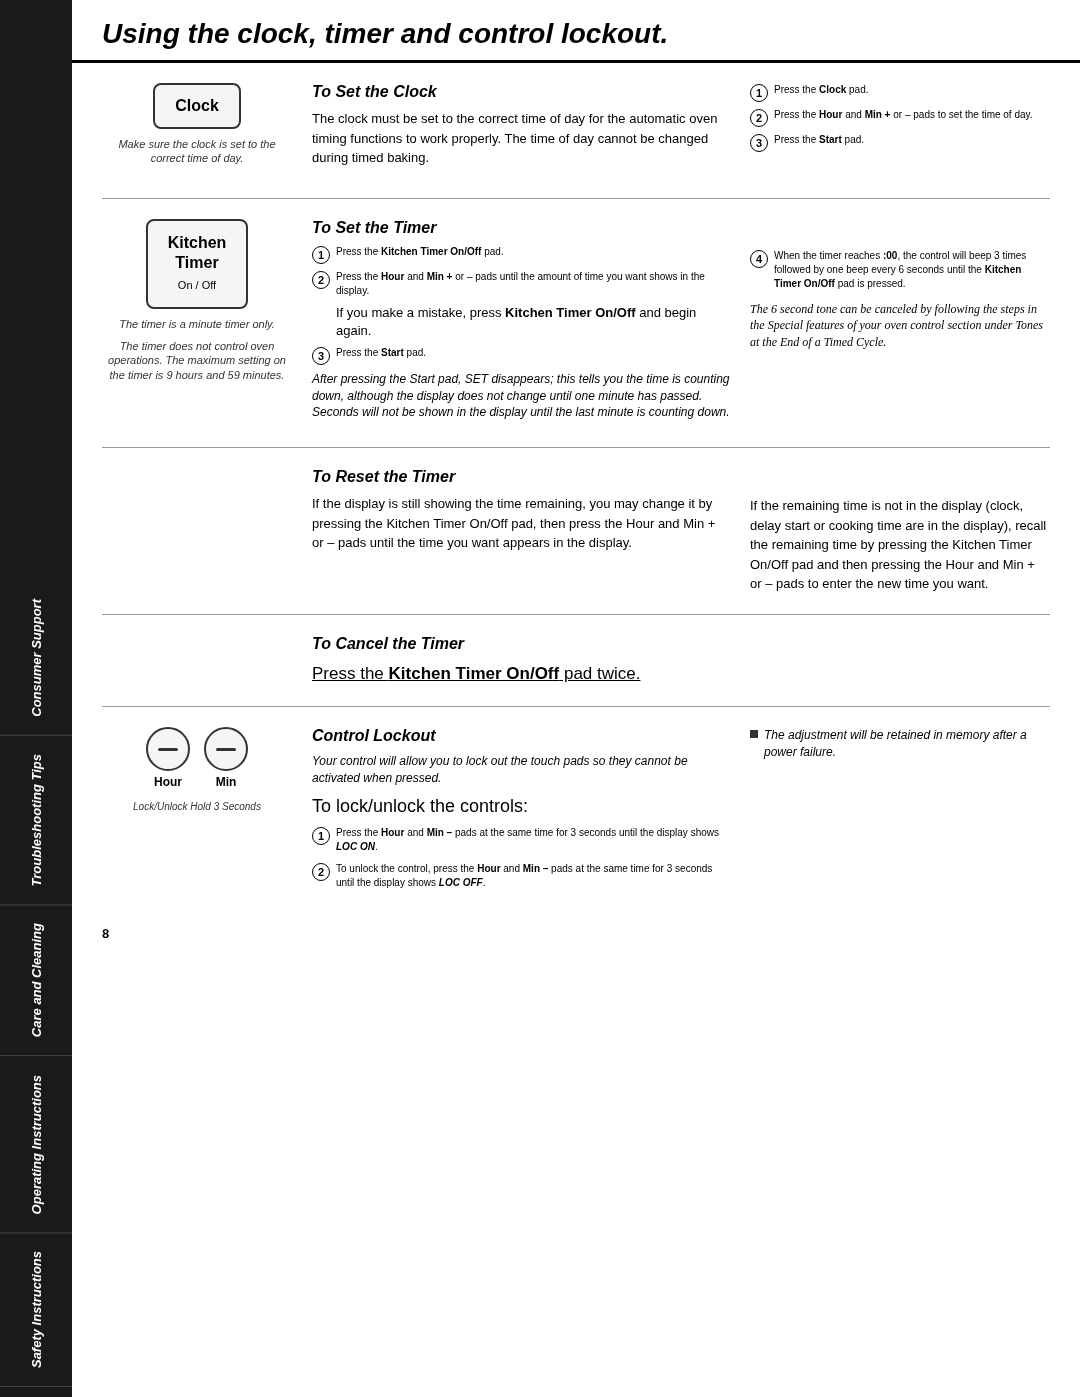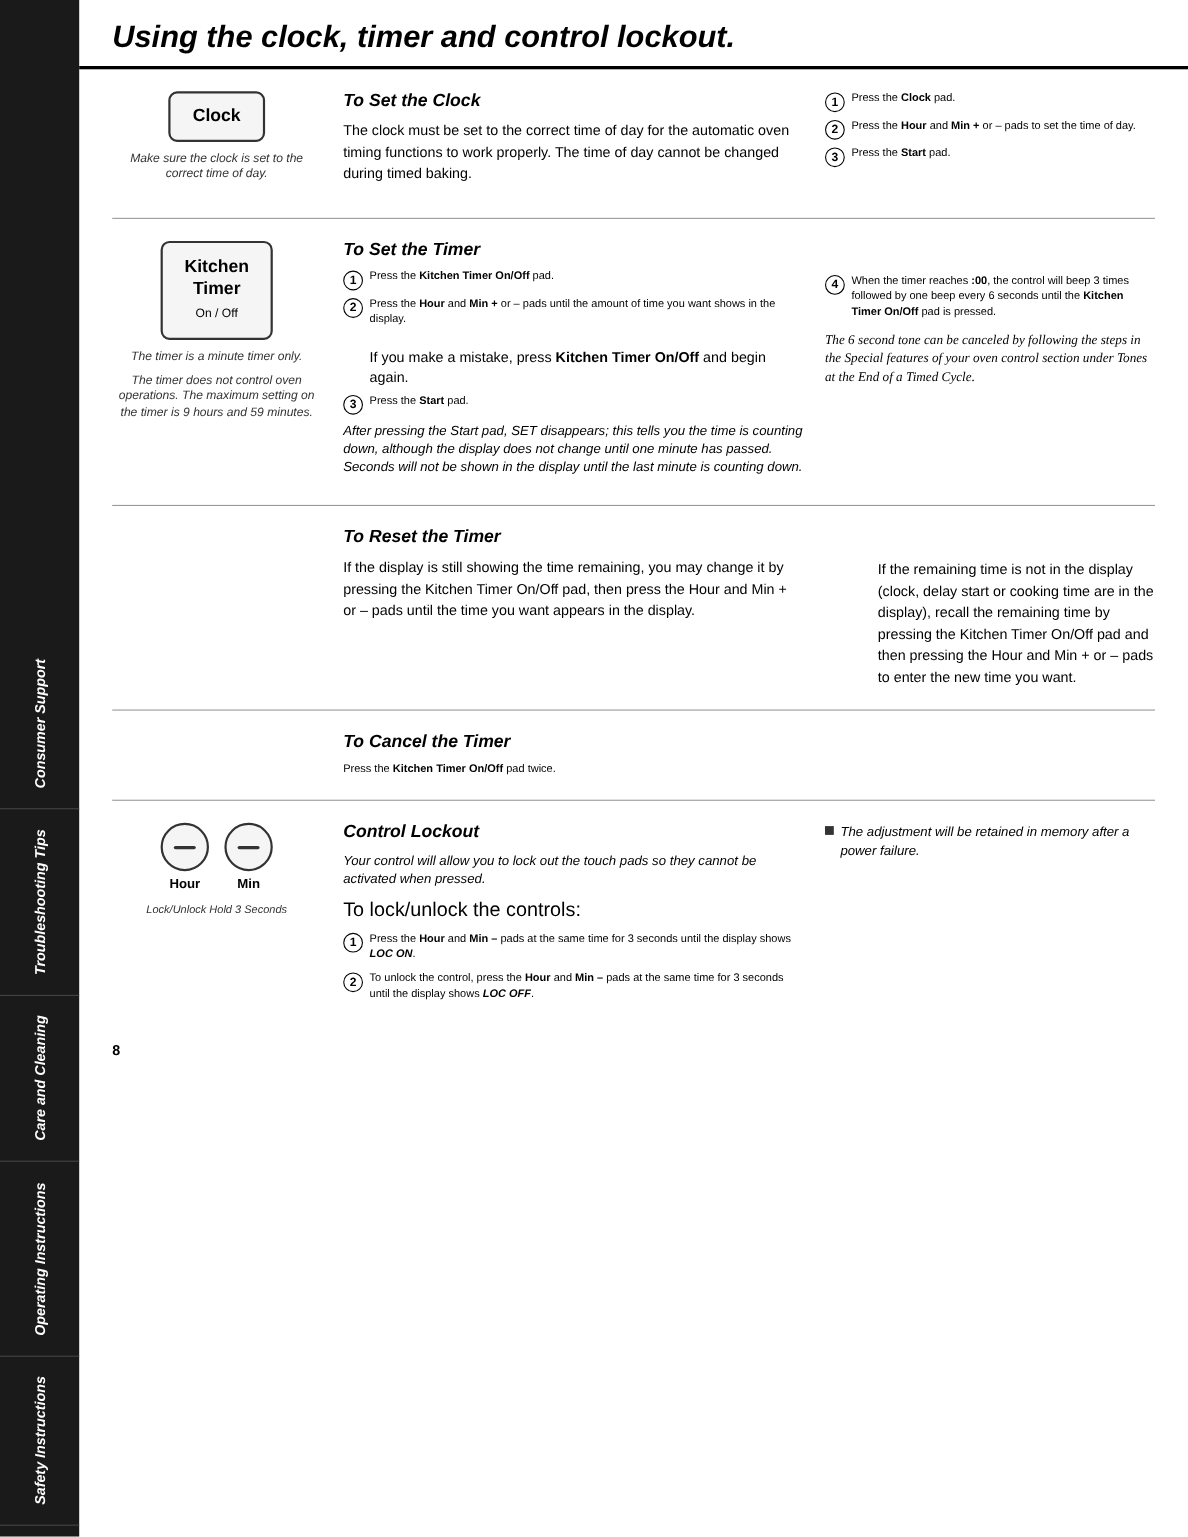--- a/index.html
+++ b/index.html
@@ -284,21 +284,21 @@
         <div class="middle-col">
           <div class="section-heading">To Set the Timer</div>
           <div class="step">
             <div class="step-number">1</div>
             <div class="step-text">Press the <b>Kitchen Timer On/Off</b> pad.</div>
           </div>
           <div class="step">
             <div class="step-number">2</div>
             <div class="step-text">Press the <b>Hour</b> and <b>Min +</b> or – pads until the amount of time you want shows in the display.</div>
           </div>
-          <div style="font-size:13px;line-height:1.4;margin:18px 0 6px 24px;">If you make a mistake, press <b>Kitchen Timer On/Off</b> and begin again.</div>
+          <div style="font-size:13px;line-height:1.4;margin:6px 0 6px 24px;">If you make a mistake, press <b>Kitchen Timer On/Off</b> and begin again.</div>
           <div class="step">
             <div class="step-number">3</div>
             <div class="step-text">Press the <b>Start</b> pad.</div>
           </div>
           <div class="italic-note">After pressing the Start pad, SET disappears; this tells you the time is counting down, although the display does not change until one minute has passed. Seconds will not be shown in the display until the last minute is counting down.</div>
         </div>
         <div class="right-col">
           <div style="margin-top:30px;">
             <div class="step">
               <div class="step-number">4</div>
@@ -309,29 +309,29 @@
         </div>
       </div>
 
       <div class="section-row">
         <div class="left-col"></div>
         <div class="middle-col">
           <div class="section-heading">To Reset the Timer</div>
           <p style="font-size:13px;line-height:1.5;">If the display is still showing the time remaining, you may change it by pressing the Kitchen Timer On/Off pad, then press the Hour and Min + or – pads until the time you want appears in the display.</p>
         </div>
         <div class="right-col">
-          <p style="font-size:13px;line-height:1.5;margin-top:28px;margin-left:48px;">If the remaining time is not in the display (clock, delay start or cooking time are in the display), recall the remaining time by pressing the Kitchen Timer On/Off pad and then pressing the Hour and Min + or – pads to enter the new time you want.</p>
+          <p style="font-size:13px;line-height:1.5;margin-top:28px;">If the remaining time is not in the display (clock, delay start or cooking time are in the display), recall the remaining time by pressing the Kitchen Timer On/Off pad and then pressing the Hour and Min + or – pads to enter the new time you want.</p>
         </div>
       </div>
 
       <div class="section-row">
         <div class="left-col"></div>
         <div class="middle-col">
           <div class="section-heading">To Cancel the Timer</div>
-          <p style="font-size:10px;line-height:1.5;">Press the <b>Kitchen Timer On/Off</b> pad twice.</p>
+          <p style="font-size:17px;line-height:1.5;text-decoration:underline;">Press the <b>Kitchen Timer On/Off</b> pad twice.</p>
         </div>
         <div class="right-col"></div>
       </div>
 
       <div class="section-row">
         <div class="left-col">
           <div class="lockout-buttons">
             <div class="lockout-btn">
               <div class="lockout-btn-circle">
                 <div class="lockout-btn-minus"></div>

